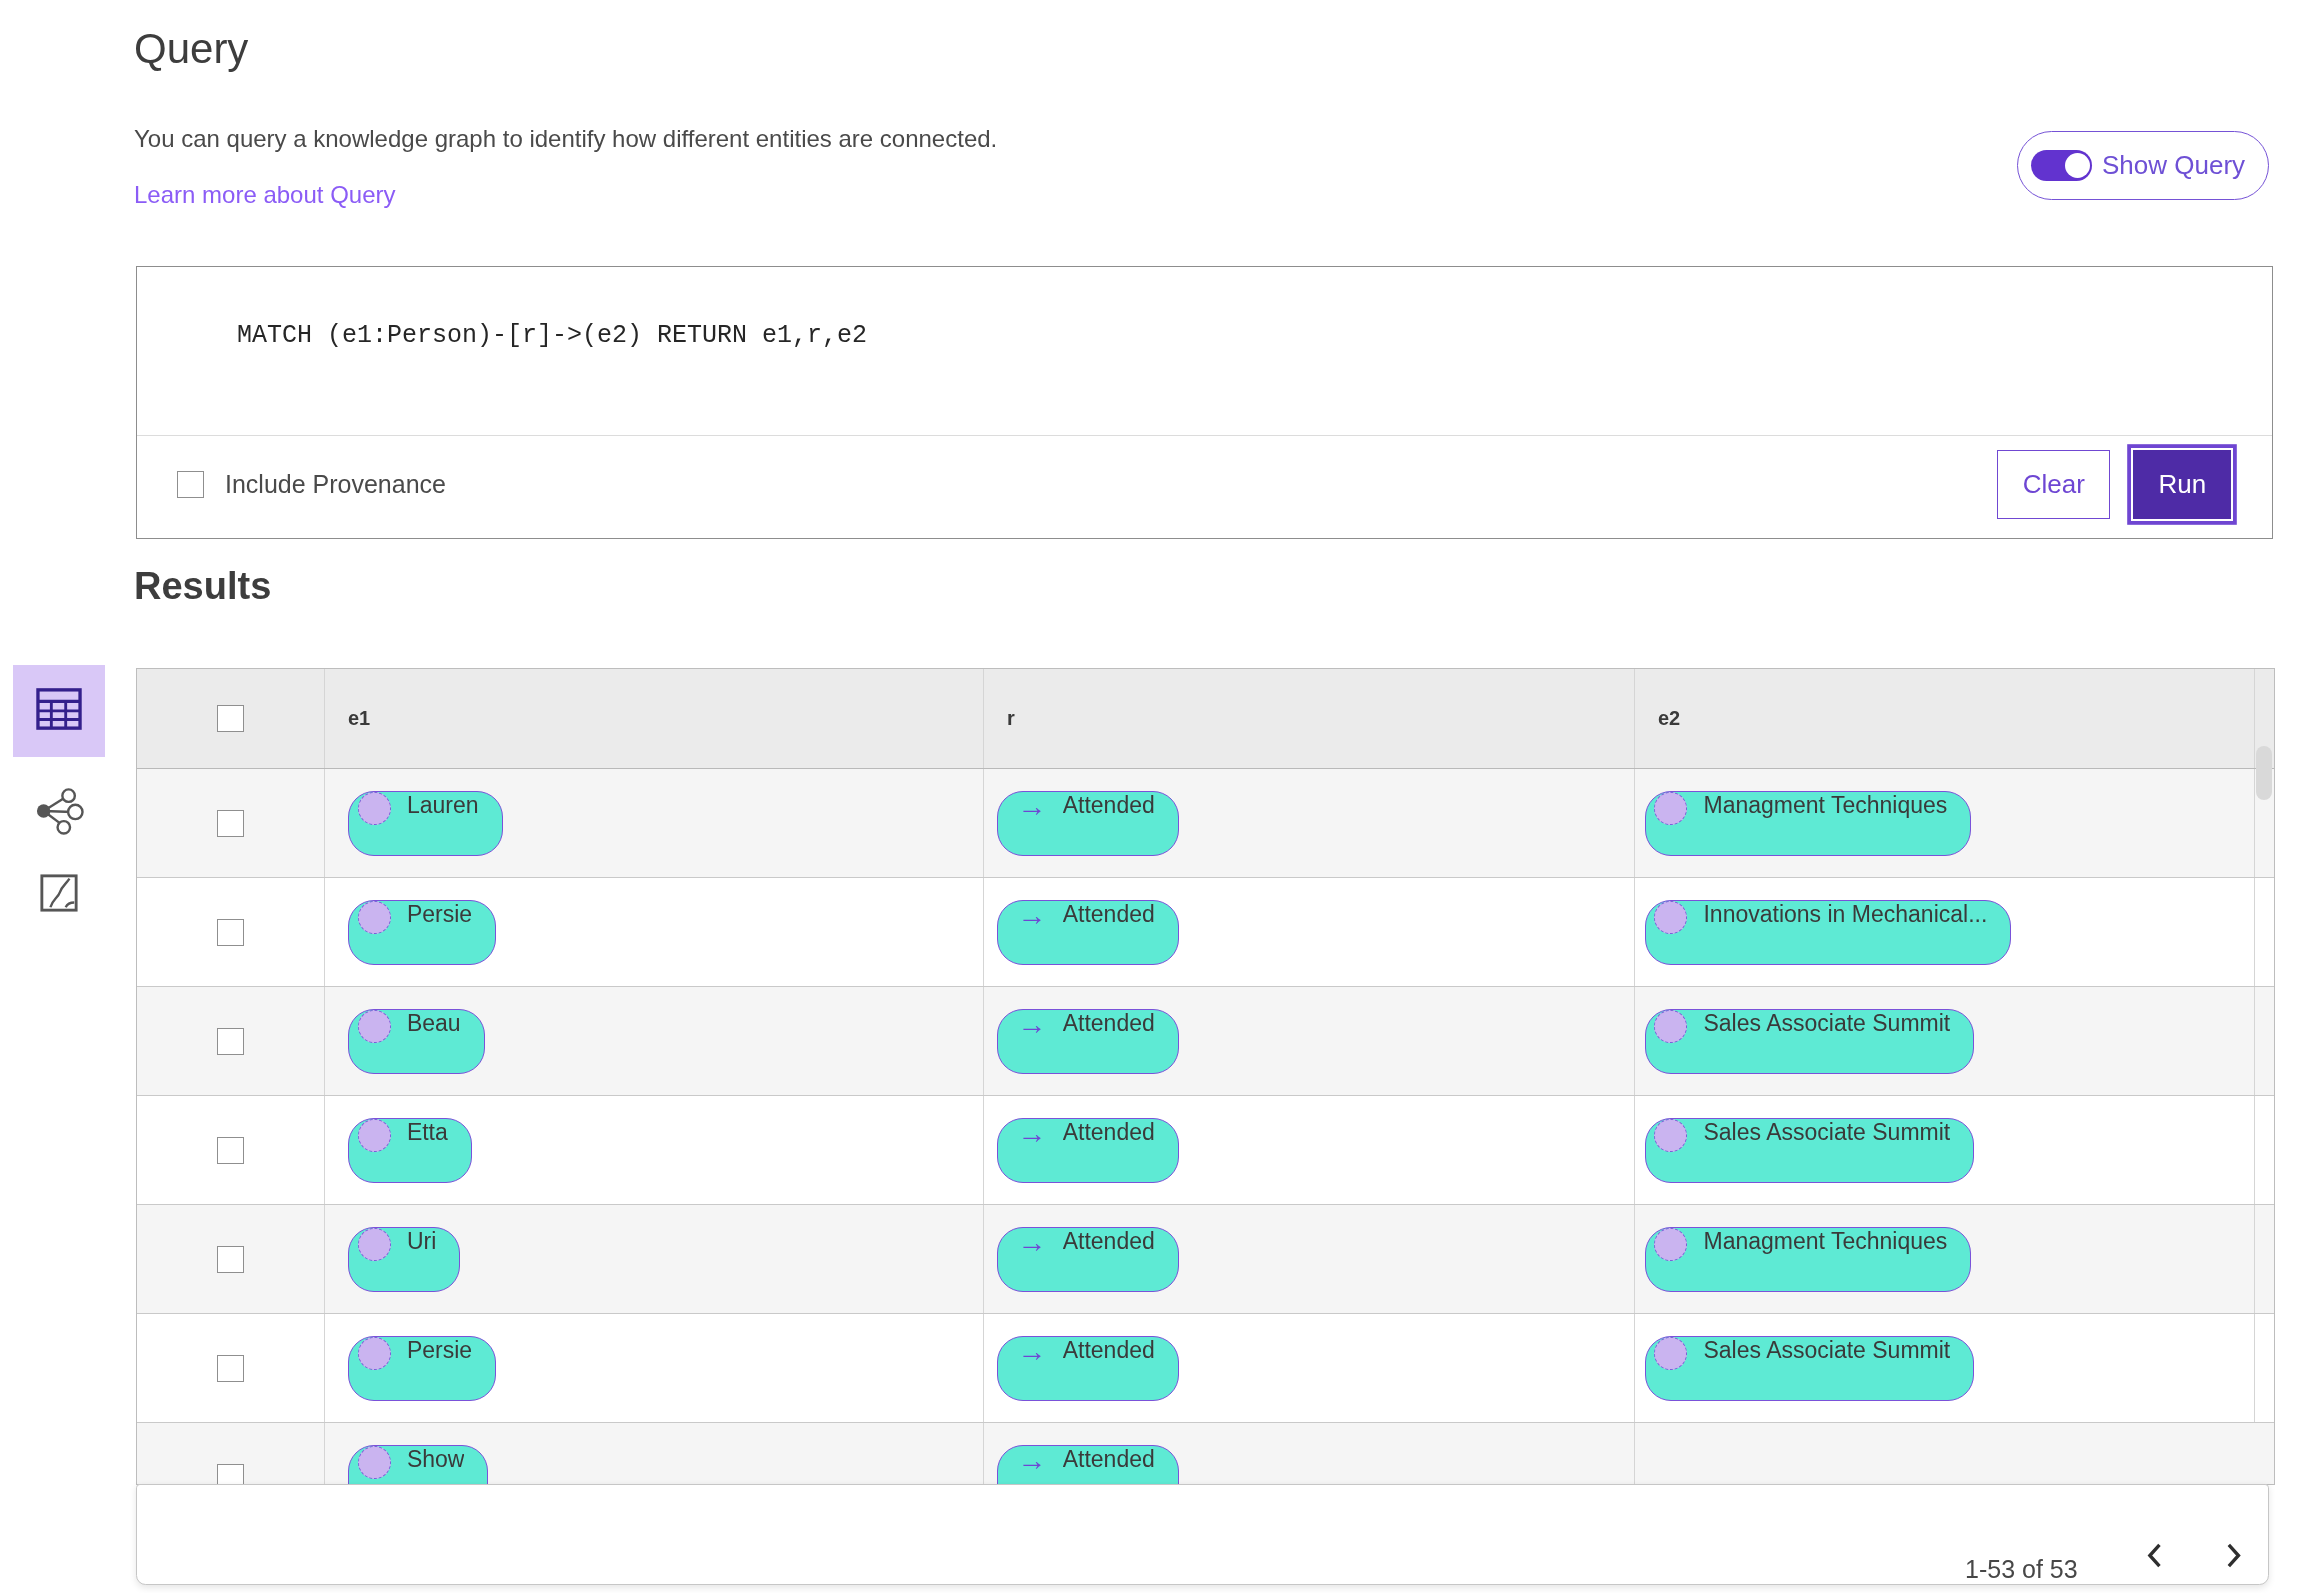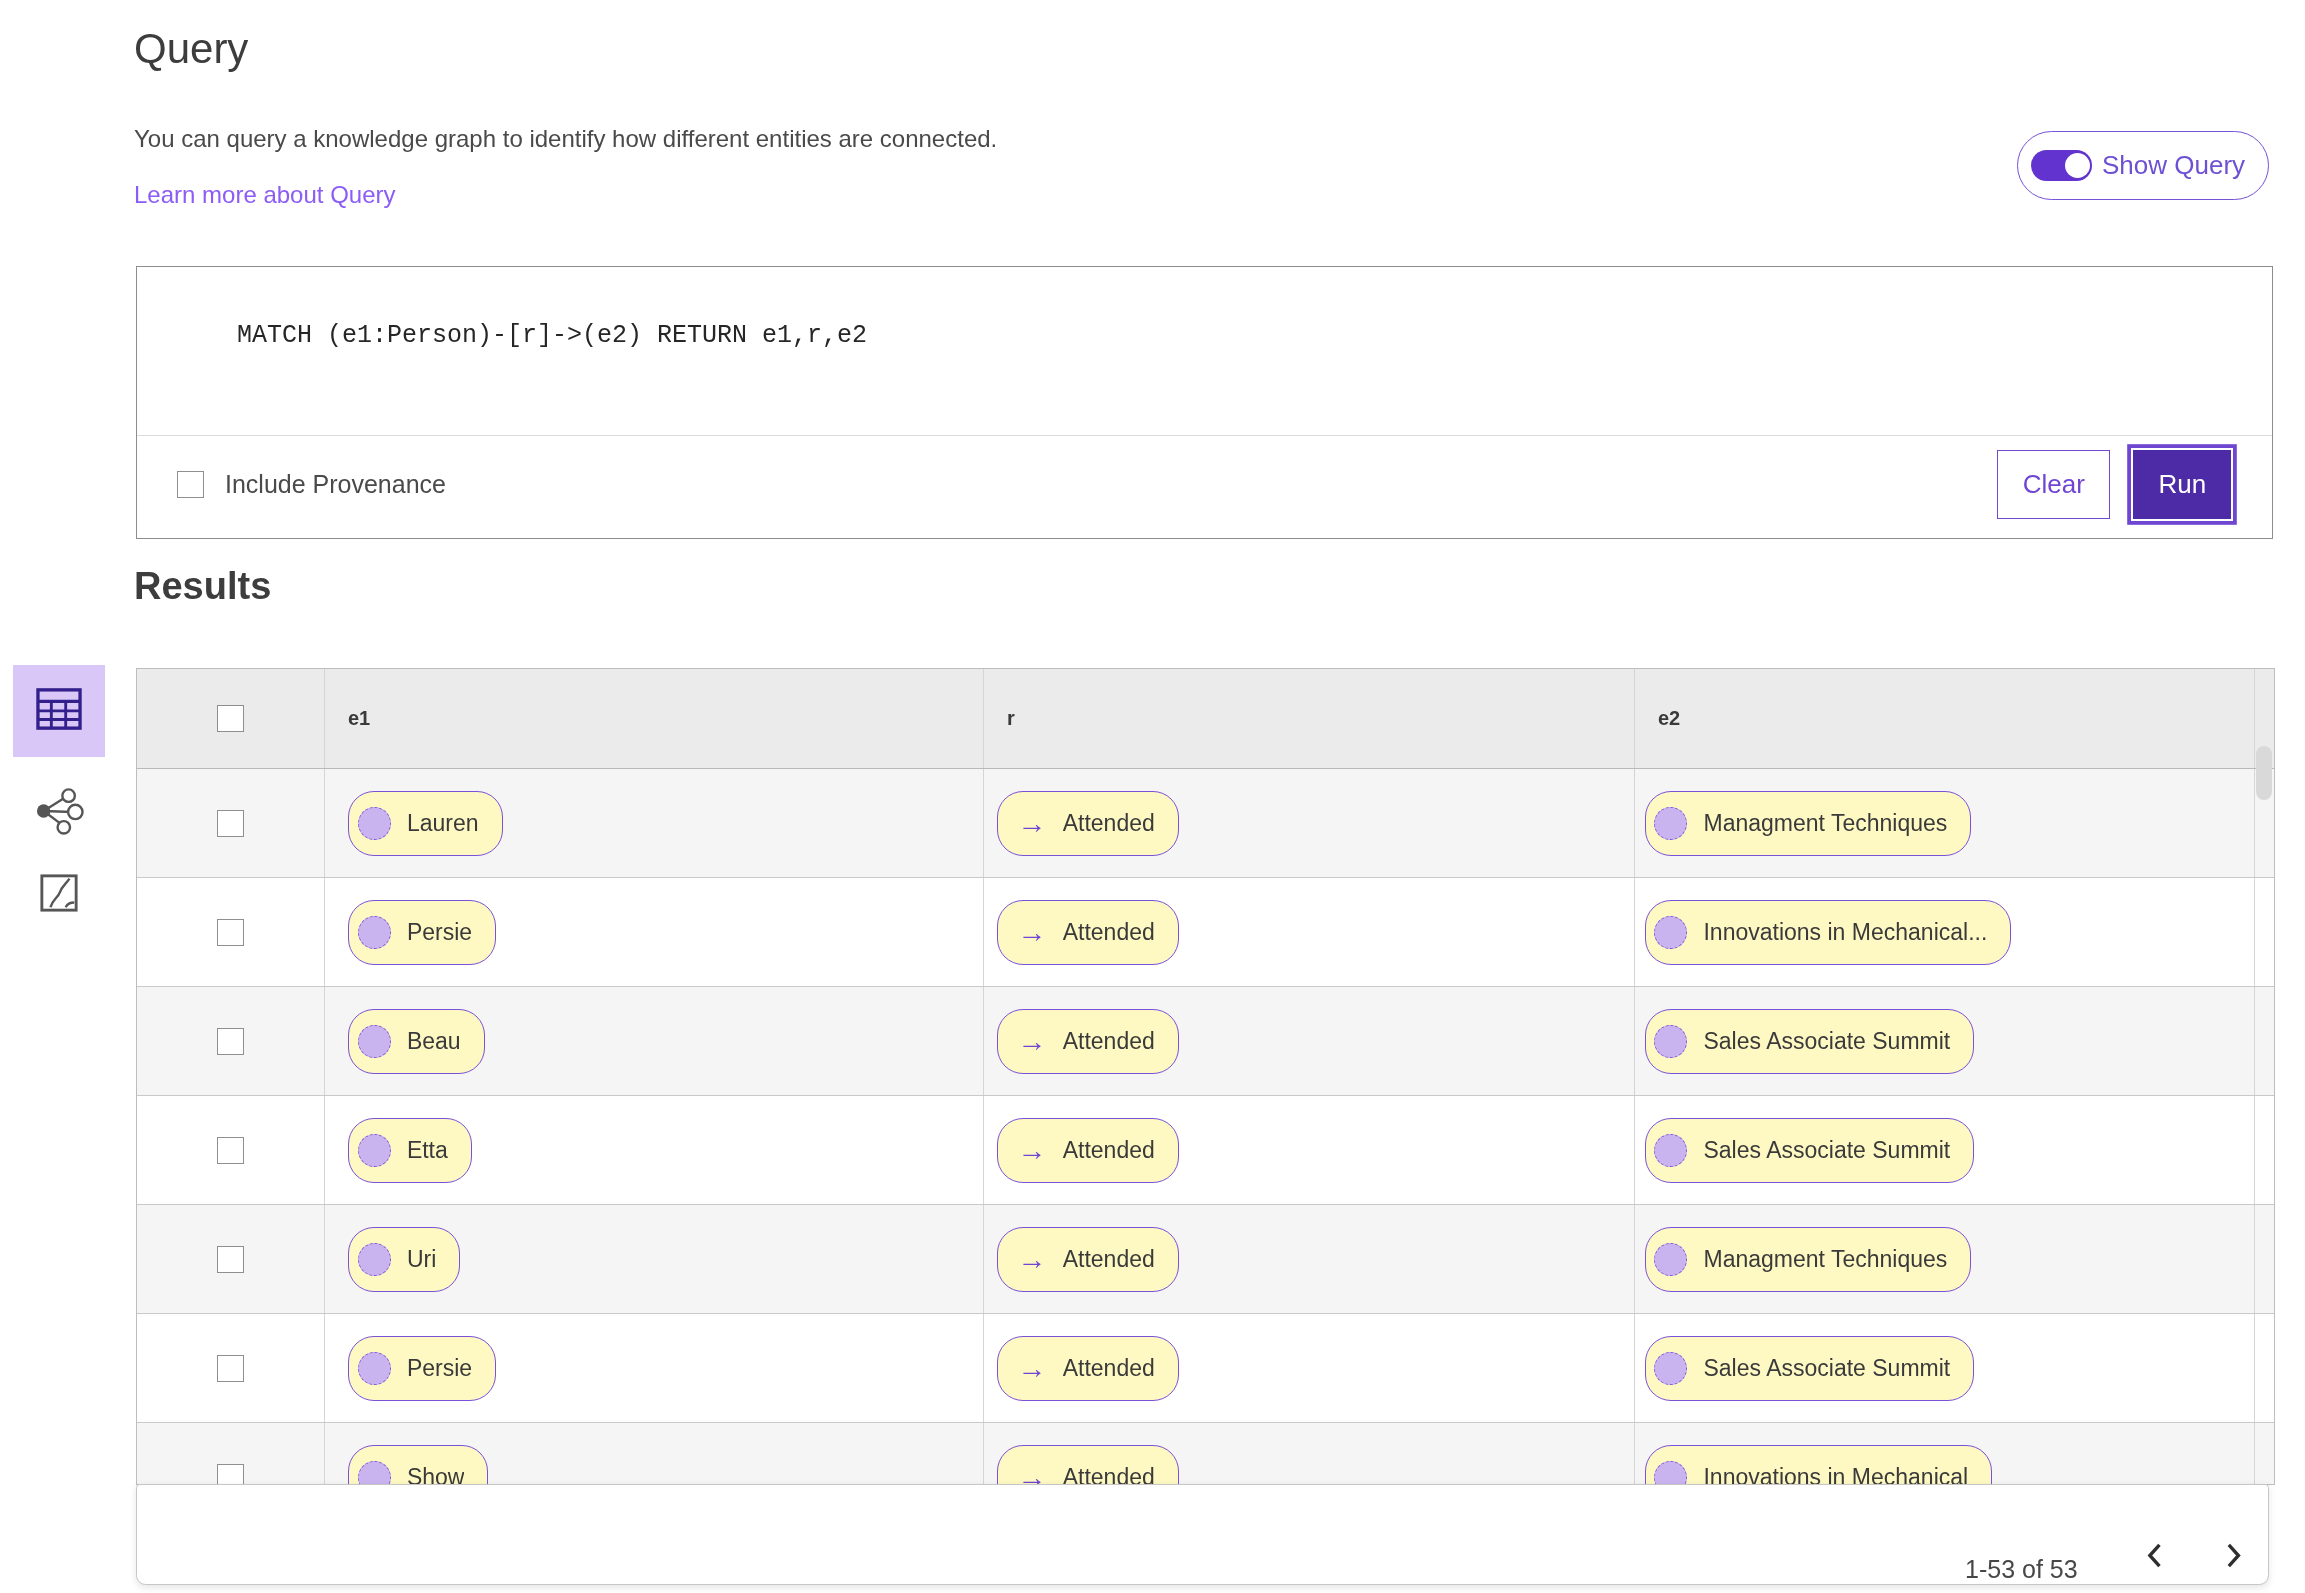--- a/index.html
+++ b/index.html
@@ -74,22 +74,22 @@
   .cell{display:flex;align-items:center;min-width:0;}
   .cell + .cell{border-left:1px solid #d5d5d5;}
   .cell.chk{justify-content:center;}
   .cell.c-e1{padding-left:23px;}
   .cell.c-r{padding-left:13.4px;}
   .cell.c-e2{padding-left:9.6px;}
   .hdr-label{font-size:20px;font-weight:bold;color:#3a3a3a;}
   .t-header .cell.c-e1,.t-header .cell.c-r,.t-header .cell.c-e2{padding-left:23px;}
 
   .pill{
-    display:inline-flex;align-items:center;height:65px;box-sizing:border-box;
-    border:1.9px solid #7a52d9;border-radius:26px;background:#fef9c3;
+    display:inline-flex;align-items:flex-start;height:65px;box-sizing:border-box;
+    border:1.9px solid #7a52d9;border-radius:26px;background:#5eead4;
     padding:0 23px 0 8.6px;cursor:pointer;max-width:95%;
   }
   .pill .node{
     width:33px;height:33px;border-radius:50%;box-sizing:border-box;
     background:#cab4f0;border:1.9px dashed #8059d9;flex:none;
   }
   .pill.rel{padding-left:19px;}
   .pill .arrow{font-size:29px;color:#6e46d3;flex:none;line-height:1;}
   .pill-label{font-size:23px;color:#3a3a3a;white-space:nowrap;overflow:hidden;margin-left:16.3px;}
 
@@ -347,26 +347,20 @@
     <div class="cell c-e1">
       <span class="pill">
         <span class="node"></span>
         <span class="pill-label">Show</span>
       </span>
     </div>
     <div class="cell c-r">
       <span class="pill rel">
         <span class="arrow">→</span>
         <span class="pill-label">Attended</span>
-      </span>
-    </div>
-    <div class="cell c-e2">
-      <span class="pill">
-        <span class="node"></span>
-        <span class="pill-label">Innovations in Mechanical</span>
       </span>
     </div>
     <div class="cell gutter"></div>
   </div>
     </div>
   <span class="scroll-thumb"></span>
 </div>
 
 <div class="abs pagination">
   <span class="range-label">1-53 of 53</span>

